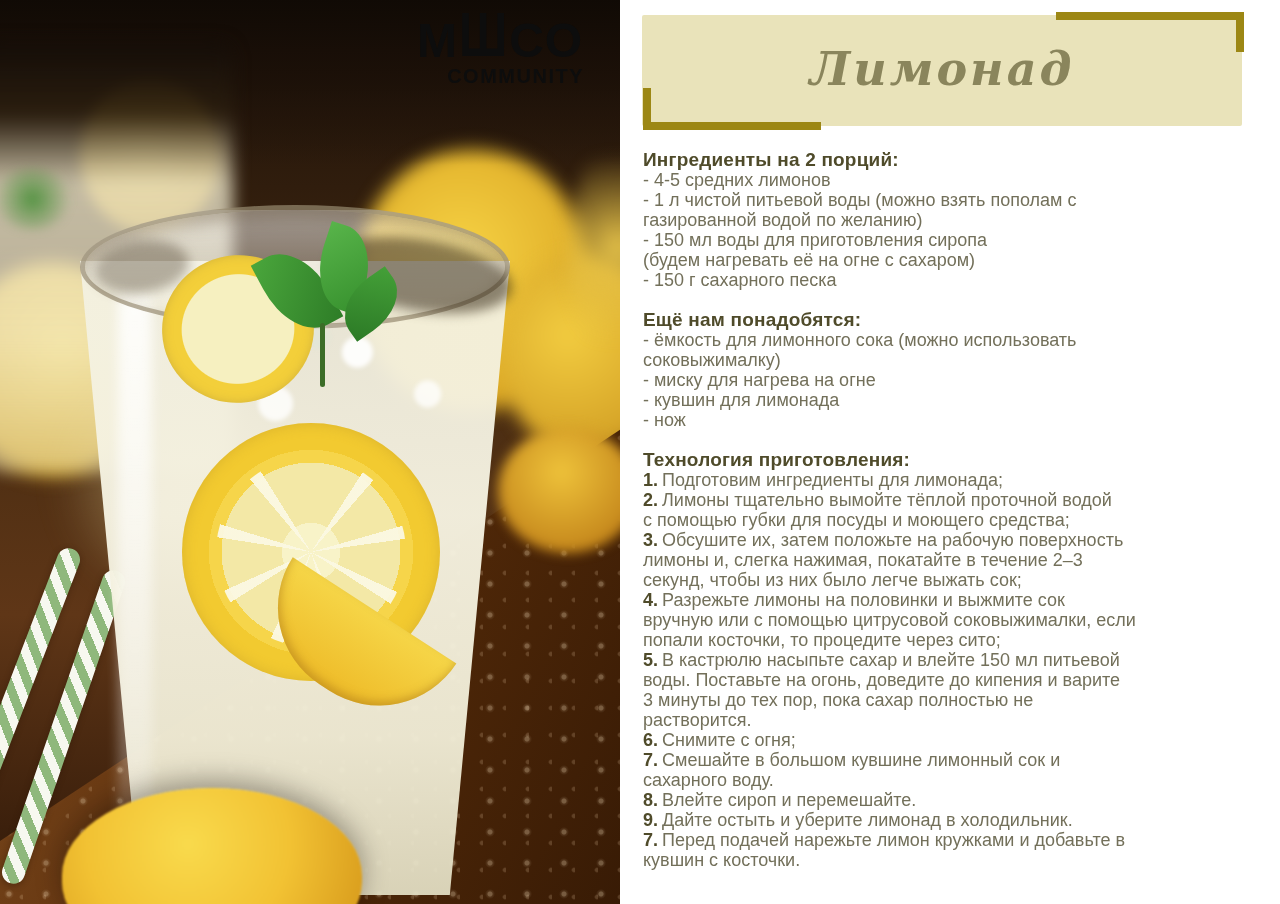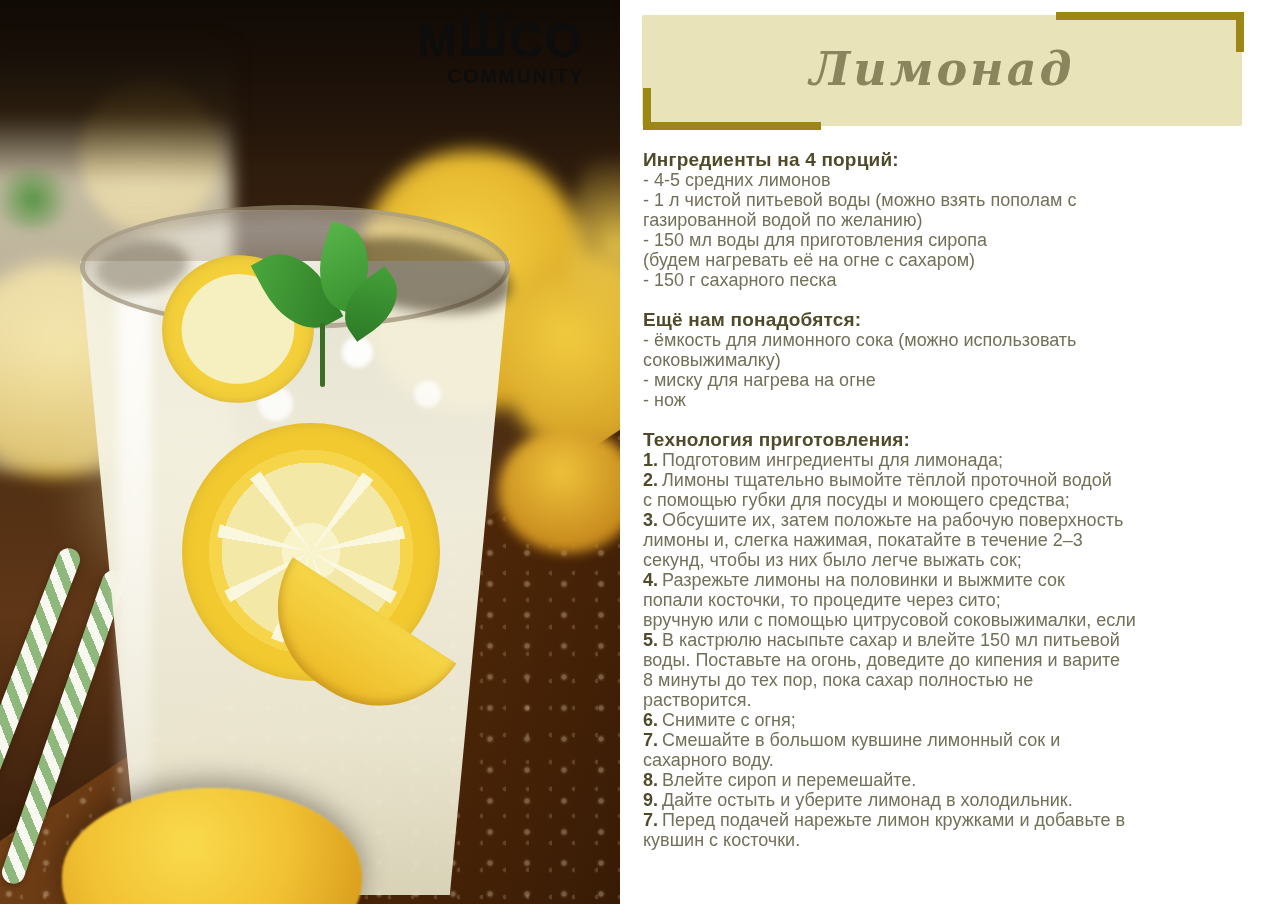--- a/index.html
+++ b/index.html
@@ -197,54 +197,55 @@
     <div class="banner">
       <div class="bracket br-tr-h"></div>
       <div class="bracket br-tr-v"></div>
       <div class="bracket br-bl-v"></div>
       <div class="bracket br-bl-h"></div>
       <div class="banner-title">Лимонад</div>
     </div>
 
     <div class="recipe">
       <div class="section">
-        <div class="heading">Ингредиенты на 4 порций:</div>
+        <div class="heading">Ингредиенты на 2 порций:</div>
         <div class="lines">
             <div class="line">- 4-5 средних лимонов</div>
             <div class="line">- 1 л чистой питьевой воды (можно взять пополам с</div>
             <div class="line">газированной водой по желанию)</div>
             <div class="line">- 150 мл воды для приготовления сиропа</div>
             <div class="line">(будем нагревать её на огне с сахаром)</div>
             <div class="line">- 150 г сахарного песка</div>
           </div>
       </div>
       <div class="section">
         <div class="heading">Ещё нам понадобятся:</div>
         <div class="lines">
             <div class="line">- ёмкость для лимонного сока (можно использовать</div>
             <div class="line">соковыжималку)</div>
             <div class="line">- миску для нагрева на огне</div>
+            <div class="line">- кувшин для лимонада</div>
             <div class="line">- нож</div>
           </div>
       </div>
       <div class="section">
         <div class="heading">Технология приготовления:</div>
         <div class="lines">
             <div class="line"><span class="num">1.</span>Подготовим ингредиенты для лимонада;</div>
             <div class="line"><span class="num">2.</span>Лимоны тщательно вымойте тёплой проточной водой</div>
             <div class="line">с помощью губки для посуды и моющего средства;</div>
             <div class="line"><span class="num">3.</span>Обсушите их, затем положьте на рабочую поверхность</div>
             <div class="line">лимоны и, слегка нажимая, покатайте в течение 2–3</div>
             <div class="line">секунд, чтобы из них было легче выжать сок;</div>
             <div class="line"><span class="num">4.</span>Разрежьте лимоны на половинки и выжмите сок</div>
+            <div class="line">вручную или с помощью цитрусовой соковыжималки, если</div>
             <div class="line">попали косточки, то процедите через сито;</div>
-            <div class="line">вручную или с помощью цитрусовой соковыжималки, если</div>
             <div class="line"><span class="num">5.</span>В кастрюлю насыпьте сахар и влейте 150 мл питьевой</div>
             <div class="line">воды. Поставьте на огонь, доведите до кипения и варите</div>
-            <div class="line">8 минуты до тех пор, пока сахар полностью не</div>
+            <div class="line">3 минуты до тех пор, пока сахар полностью не</div>
             <div class="line">растворится.</div>
             <div class="line"><span class="num">6.</span>Снимите с огня;</div>
             <div class="line"><span class="num">7.</span>Смешайте в большом кувшине лимонный сок и</div>
             <div class="line">сахарного воду.</div>
             <div class="line"><span class="num">8.</span>Влейте сироп и перемешайте.</div>
             <div class="line"><span class="num">9.</span>Дайте остыть и уберите лимонад в холодильник.</div>
             <div class="line"><span class="num">7.</span>Перед подачей нарежьте лимон кружками и добавьте в</div>
             <div class="line">кувшин с косточки.</div>
           </div>
       </div>

